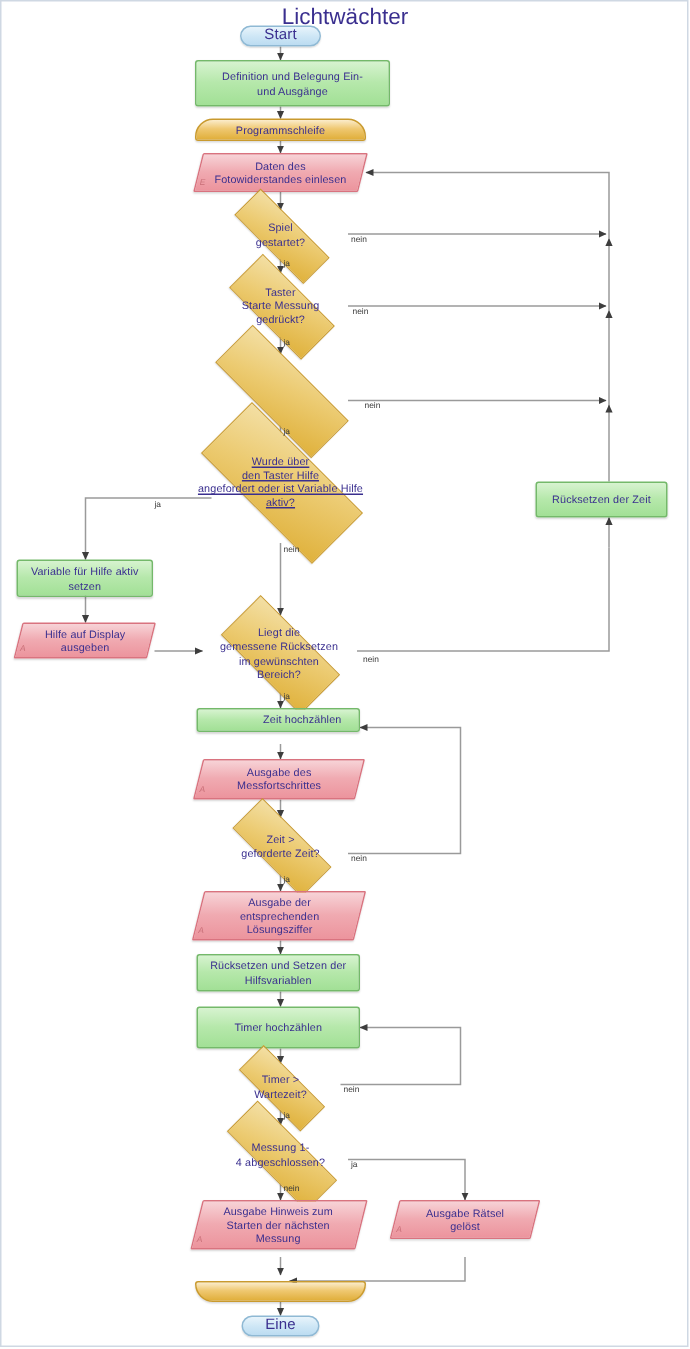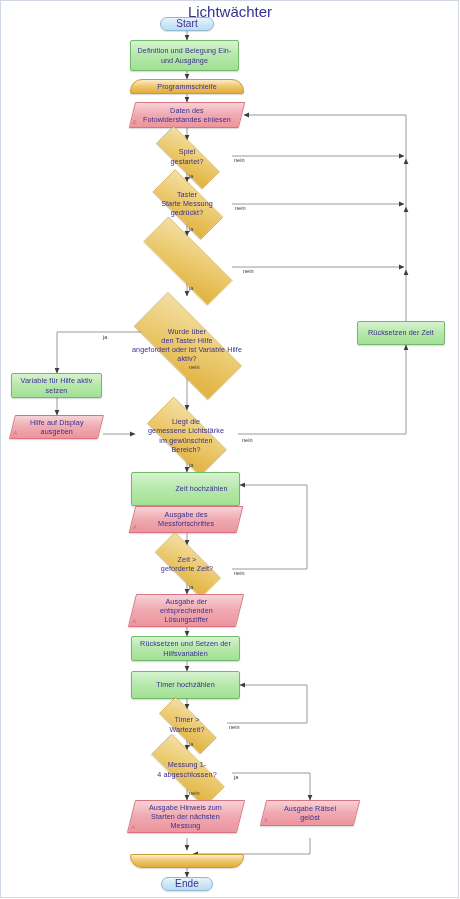--- a/index.html
+++ b/index.html
@@ -167,21 +167,21 @@
       <path d="M232,773 L310,773 L310,800" marker-end="url(#ah)"></path>
 
       <path d="M310,838 L310,854 L193,854" marker-end="url(#ah)"></path>
     </g>
   </svg>
 
   <div class="node terminator" style="left:160px;top:17px;width:54px;height:14px;">
     <span class="lbl">Start</span>
   </div>
 
-  <div class="node process" style="left:130px;top:40px;width:109px;height:31px;">
+  <div class="node process" style="left:130px;top:40px;width:130px;height:31px;">
     <span class="lbl">Definition und Belegung Ein-
 und Ausgänge</span>
   </div>
 
   <div class="node loopstart" style="left:130px;top:79px;width:114px;height:15px;">
     <span class="lbl">Programmschleife</span>
   </div>
 
   <div class="node io" style="left:132px;top:102px;width:110px;height:26px;">
     <span class="lbl">Daten des
@@ -199,21 +199,21 @@
     <div class="dia"></div>
     <span class="lbl">Taster
 Starte Messung
 gedrückt?</span>
   </div>
 
   <div class="node decision" style="left:124px;top:236px;width:126px;height:48px;">
     <div class="dia"></div>
   </div>
 
-  <div class="node decision" style="left:114px;top:312px;width:146px;height:66px;">
+  <div class="node decision" style="left:114px;top:288px;width:146px;height:66px;text-decoration:underline;">
     <div class="dia"></div>
     <span class="lbl">Wurde über
 den Taster Hilfe
 angefordert oder ist Variable Hilfe
 aktiv?</span>
   </div>
 
   <div class="node process" style="left:11px;top:373px;width:91px;height:25px;">
     <span class="lbl">Variable für Hilfe aktiv
 setzen</span>
@@ -221,30 +221,30 @@
 
   <div class="node io" style="left:12px;top:415px;width:89px;height:24px;">
     <span class="lbl">Hilfe auf Display
 ausgeben</span>
     <span class="ioflag">A</span>
   </div>
 
   <div class="node decision" style="left:134px;top:410px;width:104px;height:51px;">
     <div class="dia"></div>
     <span class="lbl">Liegt die
-gemessene Lichtstärke
+gemessene Rücksetzen
 im gewünschten
 Bereich?</span>
   </div>
 
   <div class="node process" style="left:357px;top:321px;width:88px;height:24px;">
     <span class="lbl">Rücksetzen der Zeit</span>
   </div>
 
-  <div class="node process" style="left:131px;top:472px;width:109px;height:34px;padding-left:32px;">
+  <div class="node process" style="left:131px;top:472px;width:109px;height:16px;padding-left:32px;">
     <span class="lbl">Zeit hochzählen</span>
   </div>
 
   <div class="node io" style="left:132px;top:506px;width:108px;height:27px;">
     <span class="lbl">Ausgabe des
 Messfortschrittes</span>
     <span class="ioflag">A</span>
   </div>
 
   <div class="node decision" style="left:142px;top:545px;width:90px;height:38px;">
@@ -292,21 +292,21 @@
     <span class="lbl">Ausgabe Rätsel
 gelöst</span>
     <span class="ioflag">A</span>
   </div>
 
   <div class="node loopend" style="left:130px;top:854px;width:114px;height:14px;">
     <span class="lbl"></span>
   </div>
 
   <div class="node terminator" style="left:161px;top:877px;width:52px;height:14px;">
-    <span class="lbl">Ende</span>
+    <span class="lbl">Eine</span>
   </div>
 
   <div class="edgelabel" style="left:234px;top:157px;">nein</div>
   <div class="edgelabel" style="left:189px;top:173px;">ja</div>
   <div class="edgelabel" style="left:235px;top:205px;">nein</div>
   <div class="edgelabel" style="left:189px;top:226px;">ja</div>
   <div class="edgelabel" style="left:243px;top:268px;">nein</div>
   <div class="edgelabel" style="left:189px;top:285px;">ja</div>
   <div class="edgelabel" style="left:103px;top:334px;">ja</div>
   <div class="edgelabel" style="left:189px;top:364px;">nein</div>

